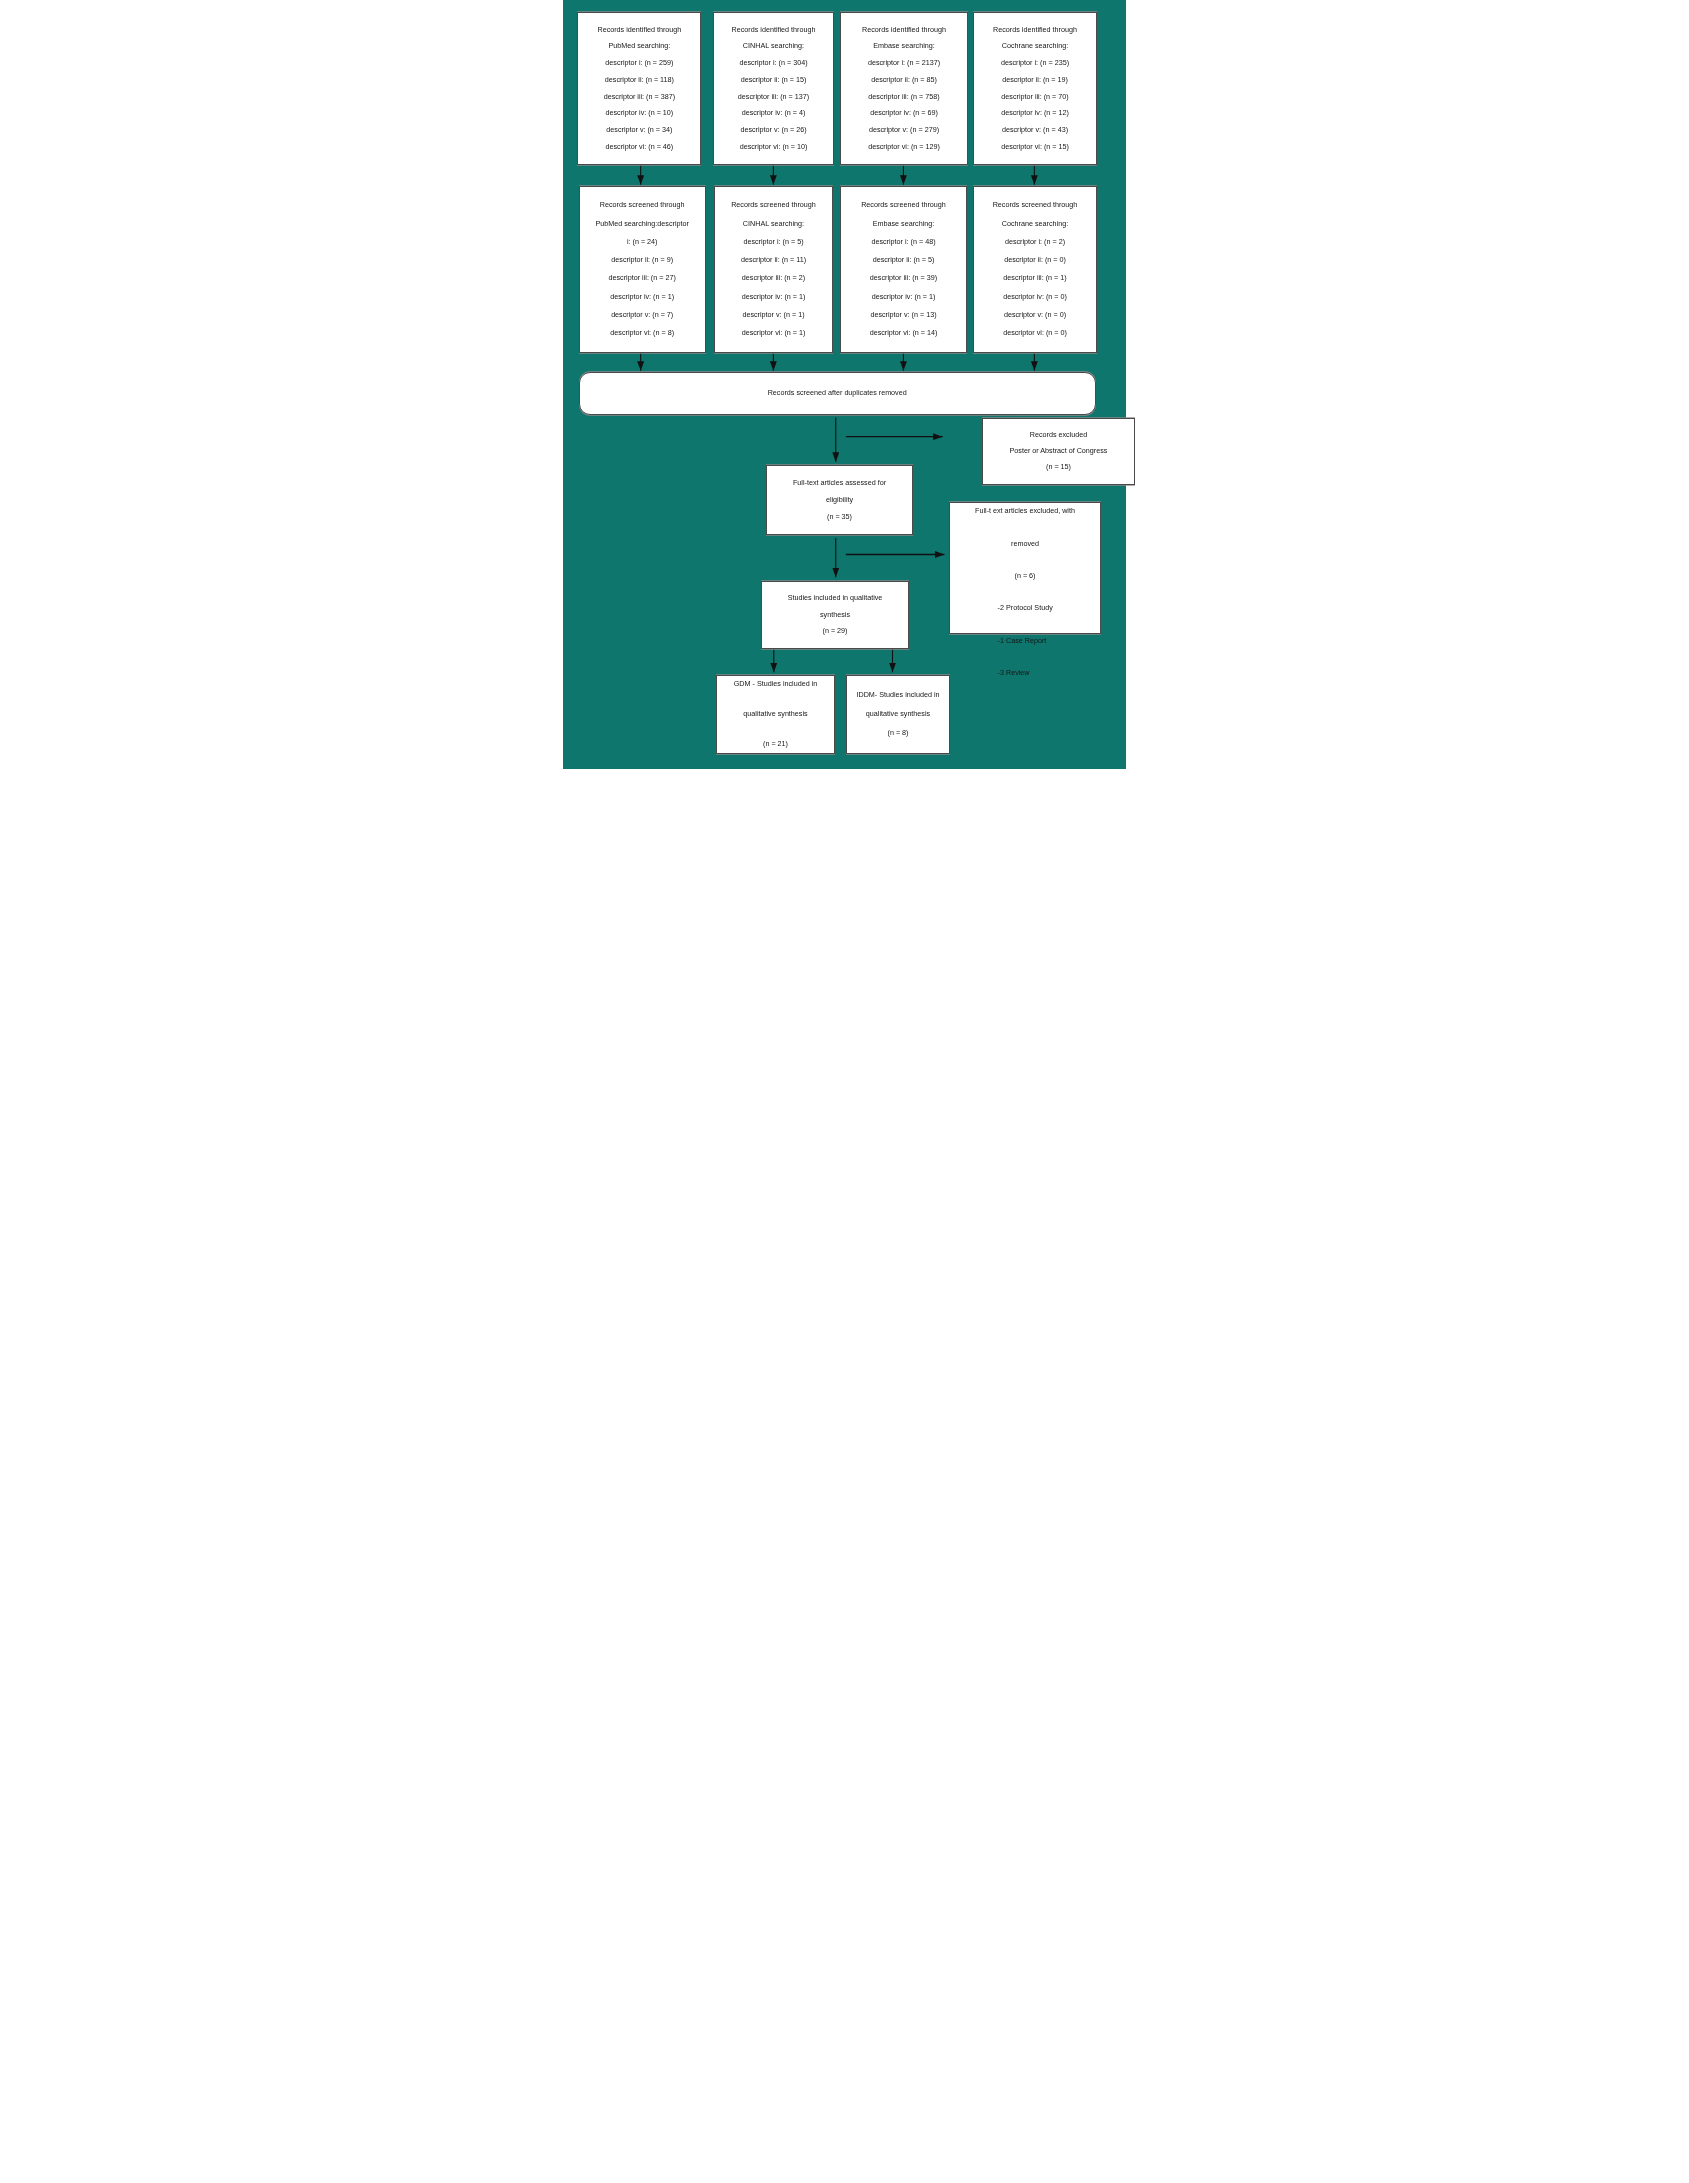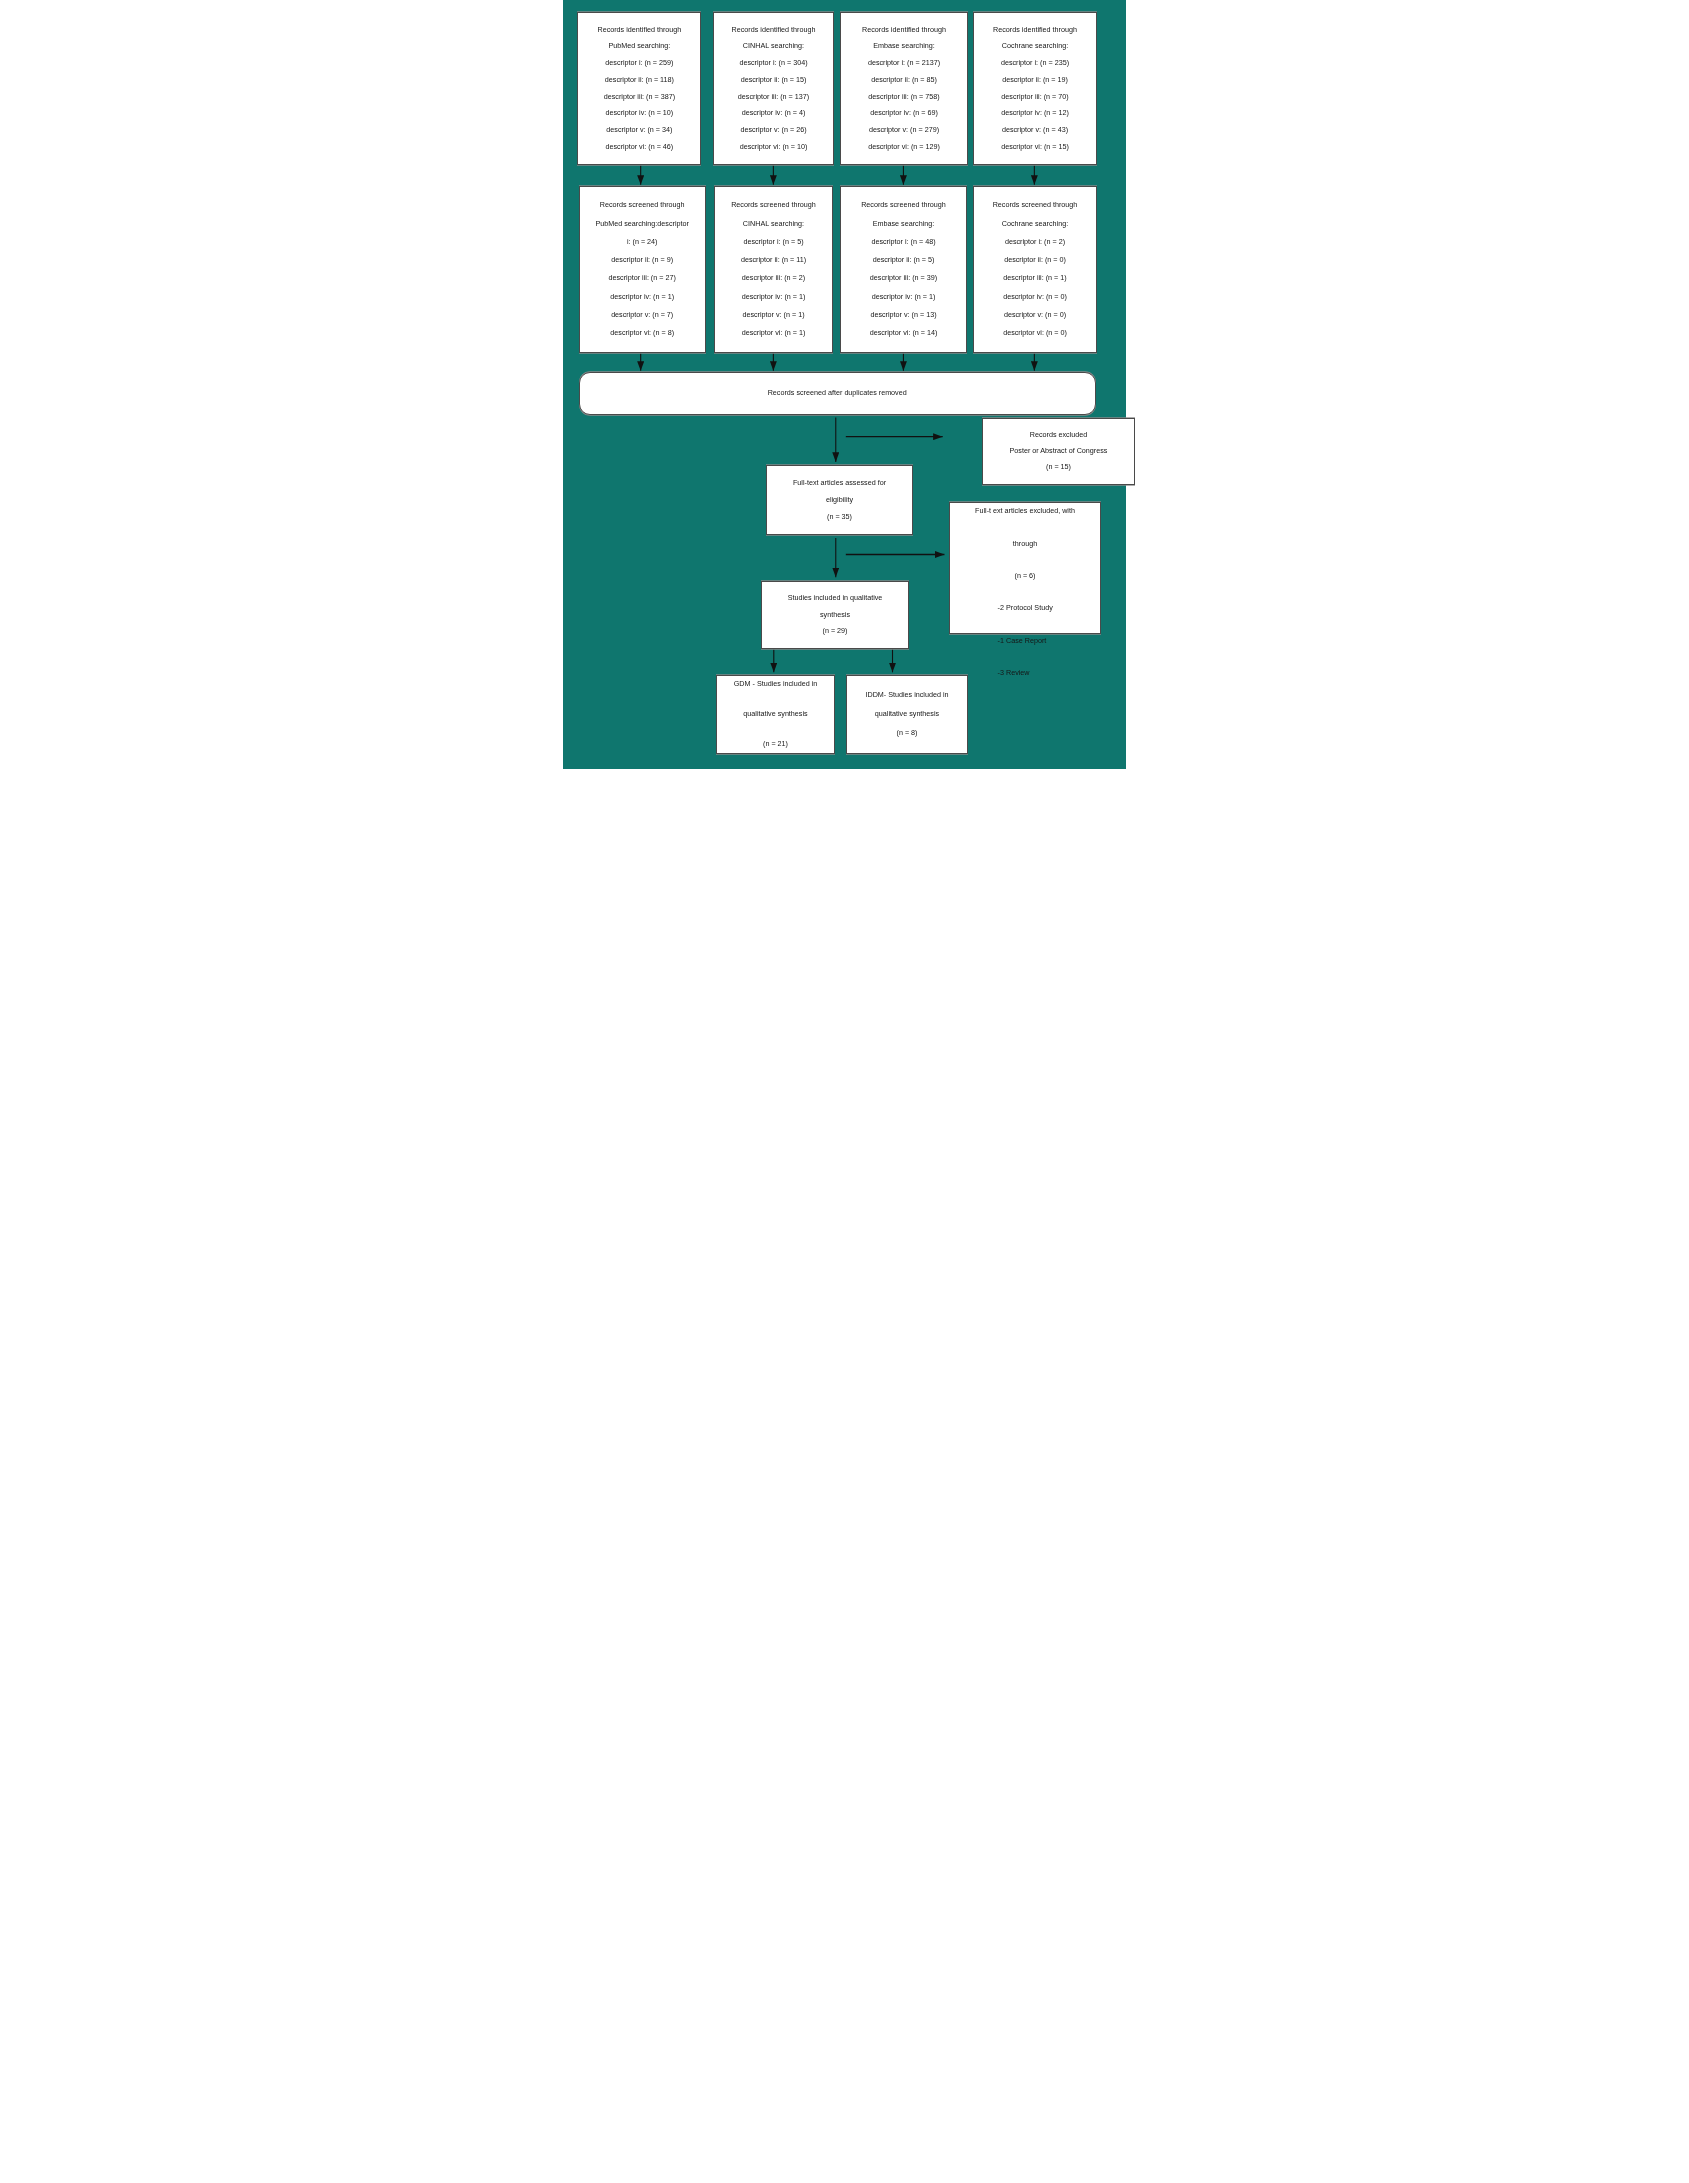--- a/index.html
+++ b/index.html
@@ -181,39 +181,39 @@
     </div>
 
   <div class="box" id="b-fulltext-assessed" style="left:203px; top:465px; width:147px; height:70px;">
       <div class="line">Full-text articles assessed for</div>
       <div class="line">eligibility</div>
       <div class="line">(n = 35)</div>
     </div>
 
   <div class="box" id="b-fulltext-excluded" style="left:386px; top:502px; width:152px; height:132px;gap:24px;">
       <div class="line">Full-t ext articles excluded, with</div>
-      <div class="line">through</div>
+      <div class="line">removed</div>
       <div class="line">(n = 6)</div>
       <div class="line">-2 Protocol Study</div>
       <div class="line">-1 Case Report</div>
       <div class="line">-3 Review</div>
     </div>
 
   <div class="box" id="b-qualitative" style="left:198px; top:581px; width:148px; height:68px;">
       <div class="line">Studies included in qualitative</div>
       <div class="line">synthesis</div>
       <div class="line">(n = 29)</div>
     </div>
 
   <div class="box" id="b-gdm" style="left:153px; top:675px; width:119px; height:79px;justify-content:space-between;">
       <div class="line">GDM - Studies included in</div>
       <div class="line">qualitative synthesis</div>
       <div class="line">(n = 21)</div>
     </div>
 
-  <div class="box" id="b-iddm" style="left:283px; top:675px; width:122px; height:79px;">
+  <div class="box" id="b-iddm" style="left:283px; top:675px; width:104px; height:79px;">
       <div class="line">IDDM- Studies included in</div>
       <div class="line">qualitative synthesis</div>
       <div class="line">(n = 8)</div>
     </div>
 
 </div>
 
 
 </body></html>

